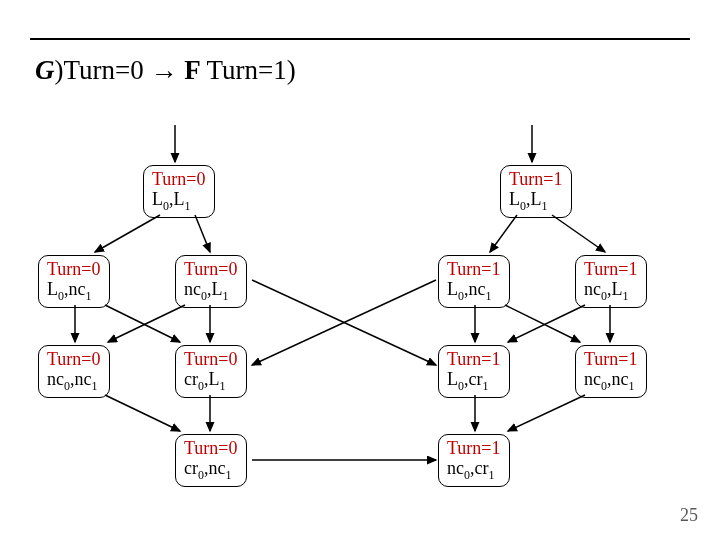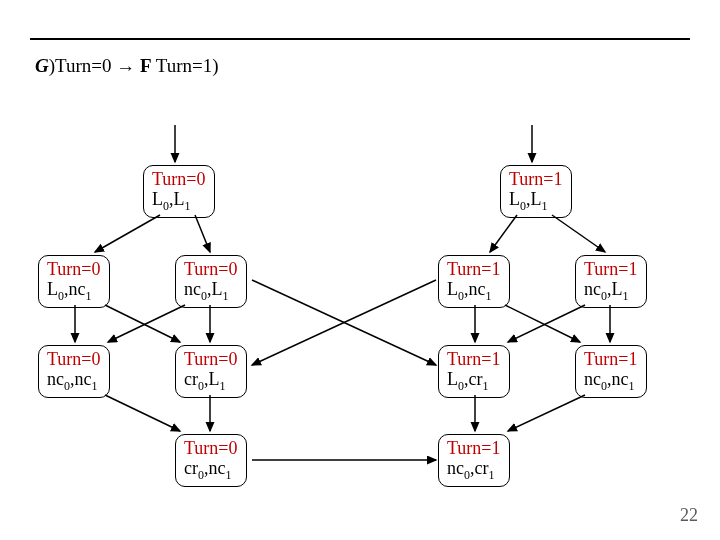--- a/index.html
+++ b/index.html
@@ -1,18 +1,18 @@
 <!DOCTYPE html>
 <html><head>
 <meta charset="utf-8">
 <style>
   html,body{margin:0;padding:0;width:720px;height:540px;background:#fff;font-family:"Times New Roman",serif;color:#000;}
   .slide{position:relative;width:720px;height:540px;}
   .rule{position:absolute;left:30px;top:38px;width:660px;height:2px;background:#000;}
-  .title{position:absolute;left:35px;top:55px;font-size:19px;font-family:Georgia,"Times New Roman",serif;}
+  .title{position:absolute;left:35px;top:55px;font-size:27px;font-family:Georgia,"Times New Roman",serif;}
   .title .g{font-weight:bold;font-style:italic;}
   .title .bold{font-weight:bold;}
   .subtitle{position:absolute;left:400px;top:55px;font-size:27px;font-family:Georgia,"Times New Roman",serif;}
   .pagenum{position:absolute;right:22px;bottom:14px;font-size:18px;color:#5a5a5a;}
 
   .node{position:absolute;border:1.5px solid #000;border-radius:10px;padding:4px 8px;font-size:18px;line-height:1.1;background:#fff;}
   .node .turn{color:#c00000;}
   .sub{font-size:12px;vertical-align:sub;}
 
   svg.arrows{position:absolute;left:0;top:0;width:720px;height:540px;pointer-events:none;}
@@ -76,21 +76,21 @@
   <div class="node" style="left:575px;top:345px;">
     <span class="turn">Turn=1</span><br>
     <span>nc</span><span class="sub">0</span><span>,nc</span><span class="sub">1</span>
   </div>
 
   <div class="node" style="left:438px;top:434px;">
     <span class="turn">Turn=1</span><br>
     <span>nc</span><span class="sub">0</span><span>,cr</span><span class="sub">1</span>
   </div>
 
-  <div class="pagenum">22</div>
+  <div class="pagenum">25</div>
 
   <svg class="arrows">
     <defs>
       <marker id="ah" markerWidth="8" markerHeight="8" refX="6" refY="3" orient="auto">
         <path d="M0,0 L7,3 L0,6 Z" fill="#000"></path>
       </marker>
     </defs>
 
     <line x1="175" y1="125" x2="175" y2="162" stroke="#000" stroke-width="1.5" marker-end="url(#ah)"></line>
     <line x1="532" y1="125" x2="532" y2="162" stroke="#000" stroke-width="1.5" marker-end="url(#ah)"></line>

